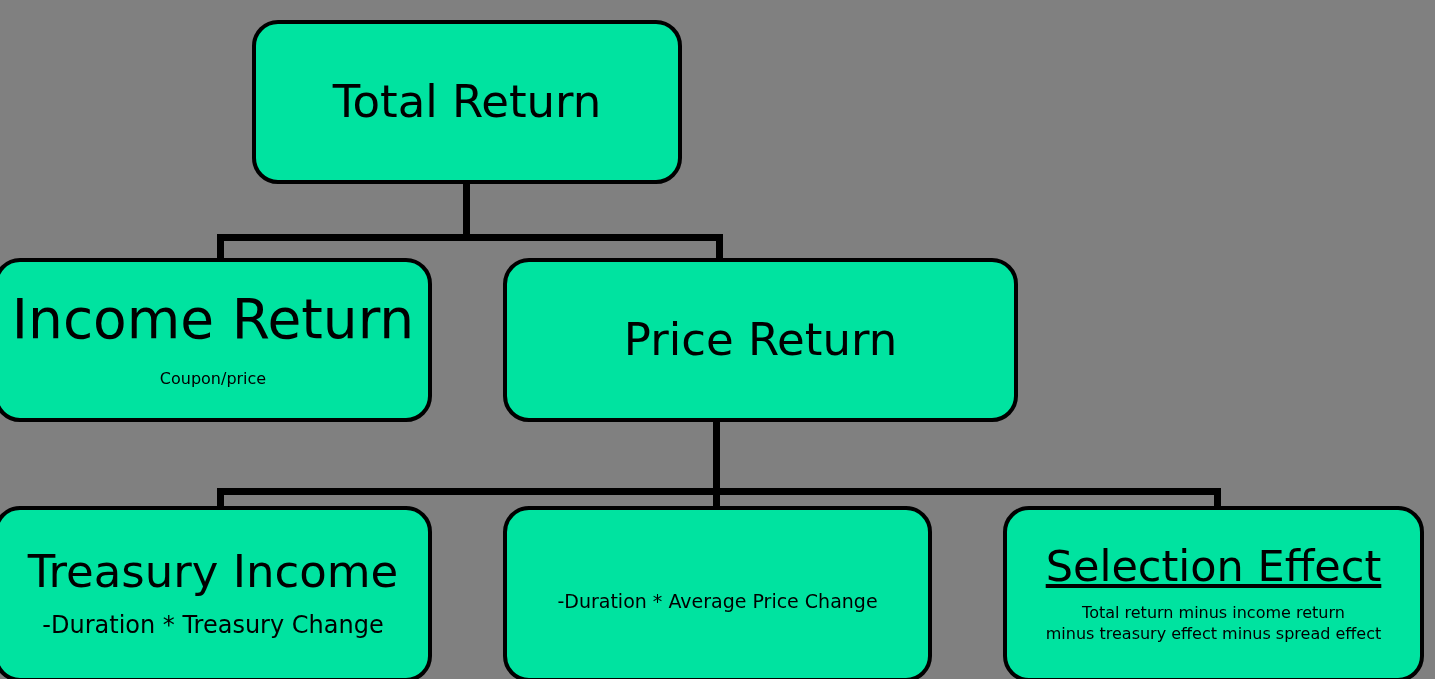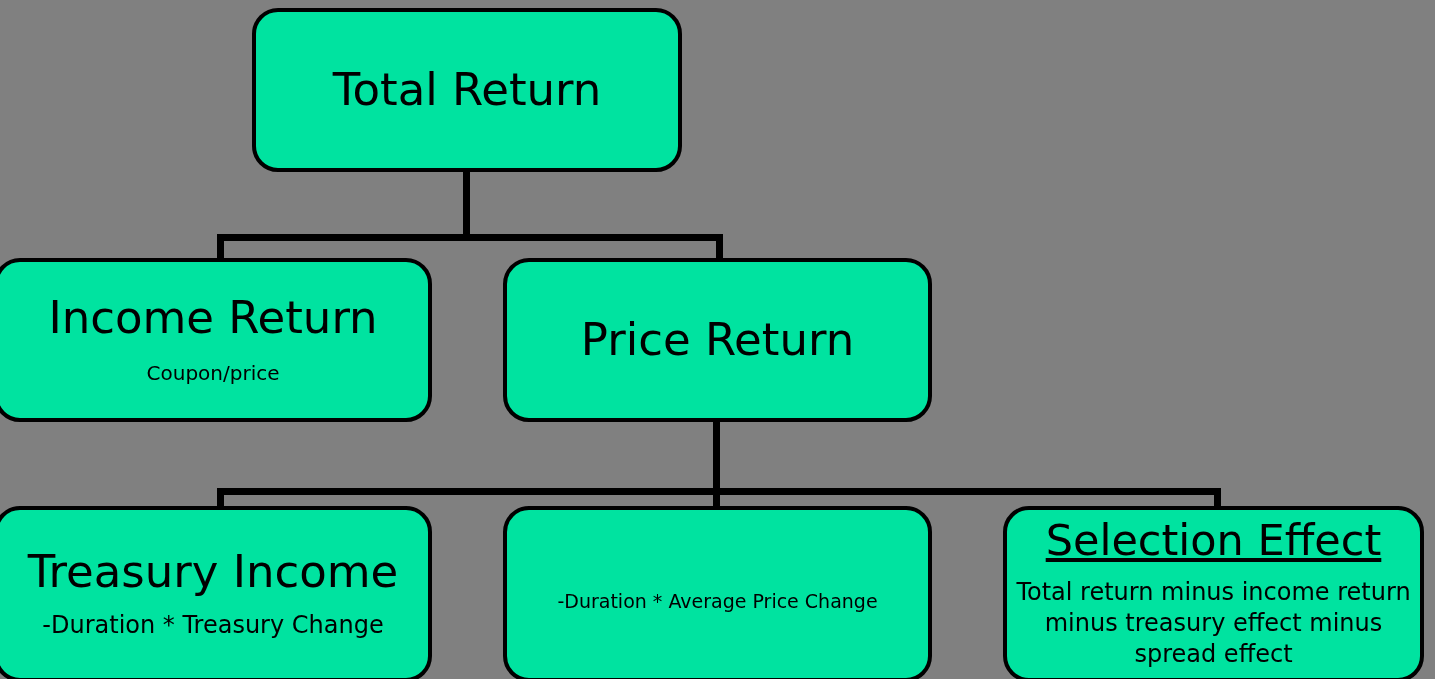--- a/index.html
+++ b/index.html
@@ -48,56 +48,56 @@
   .node .subtitle {
     font-size: 19px;
     font-weight: 400;
     line-height: 1.22;
     margin-top: 18px;
     white-space: pre-line;
   }
 
   
   #node-total-return .title { font-size: 45px; }
-  #node-income-return .title { font-size: 45px; }
-  #node-income-return .subtitle { font-size: 20px; margin-top: 20px; }
+  #node-income-return .title { font-size: 55px; }
+  #node-income-return .subtitle { font-size: 16px; margin-top: 20px; }
   #node-price-return .title { font-size: 45px; }
   #node-treasury-effect .title { font-size: 45px; }
   #node-treasury-effect .subtitle { font-size: 24px; margin-top: 16px; }
   #node-spread-effect .title { font-size: 44px; }
   #node-spread-effect .subtitle { font-size: 19px; margin-top: 16px; }
   #node-selection-effect .title { font-size: 43px; text-decoration: underline; }
-  #node-selection-effect .subtitle { font-size: 24px; margin-top: 14px; line-height: 1.3; }
+  #node-selection-effect .subtitle { font-size: 16px; margin-top: 14px; line-height: 1.3; }
 </style>
 </head>
 <body>
 
 <div id="canvas">
 
   <div class="conn" style="left:463px; top:168px; width:7px; height:72px;"></div>
   <div class="conn" style="left:217px; top:234px; width:506px; height:7px;"></div>
   <div class="conn" style="left:217px; top:234px; width:7px; height:28px;"></div>
   <div class="conn" style="left:716px; top:234px; width:7px; height:28px;"></div>
 
   <div class="conn" style="left:713px; top:422px; width:7px; height:70px;"></div>
   <div class="conn" style="left:217px; top:488px; width:1004px; height:7px;"></div>
   <div class="conn" style="left:217px; top:488px; width:7px; height:26px;"></div>
   <div class="conn" style="left:713px; top:488px; width:7px; height:26px;"></div>
   <div class="conn" style="left:1214px; top:488px; width:7px; height:26px;"></div>
 
-  <div class="node" id="node-total-return" style="left:252px; top:8px; width:430px; height:164px;">
+  <div class="node" id="node-total-return" style="left:252px; top:20px; width:430px; height:164px;">
     <div class="title">Total Return</div>
   </div>
 
   <div class="node" id="node-income-return" style="left:-6px; top:258px; width:438px; height:164px;">
     <div class="title">Income Return</div>
     <div class="subtitle">Coupon/price</div>
   </div>
 
-  <div class="node" id="node-price-return" style="left:503px; top:258px; width:429px; height:164px;">
+  <div class="node" id="node-price-return" style="left:503px; top:258px; width:515px; height:164px;">
     <div class="title">Price Return</div>
   </div>
 
   <div class="node" id="node-treasury-effect" style="left:-6px; top:506px; width:438px; height:176px;">
     <div class="title">Treasury Income</div>
     <div class="subtitle">-Duration * Treasury Change</div>
   </div>
 
   <div class="node" id="node-spread-effect" style="left:503px; top:506px; width:429px; height:176px;">
     <div class="subtitle">-Duration * Average Price Change</div>

